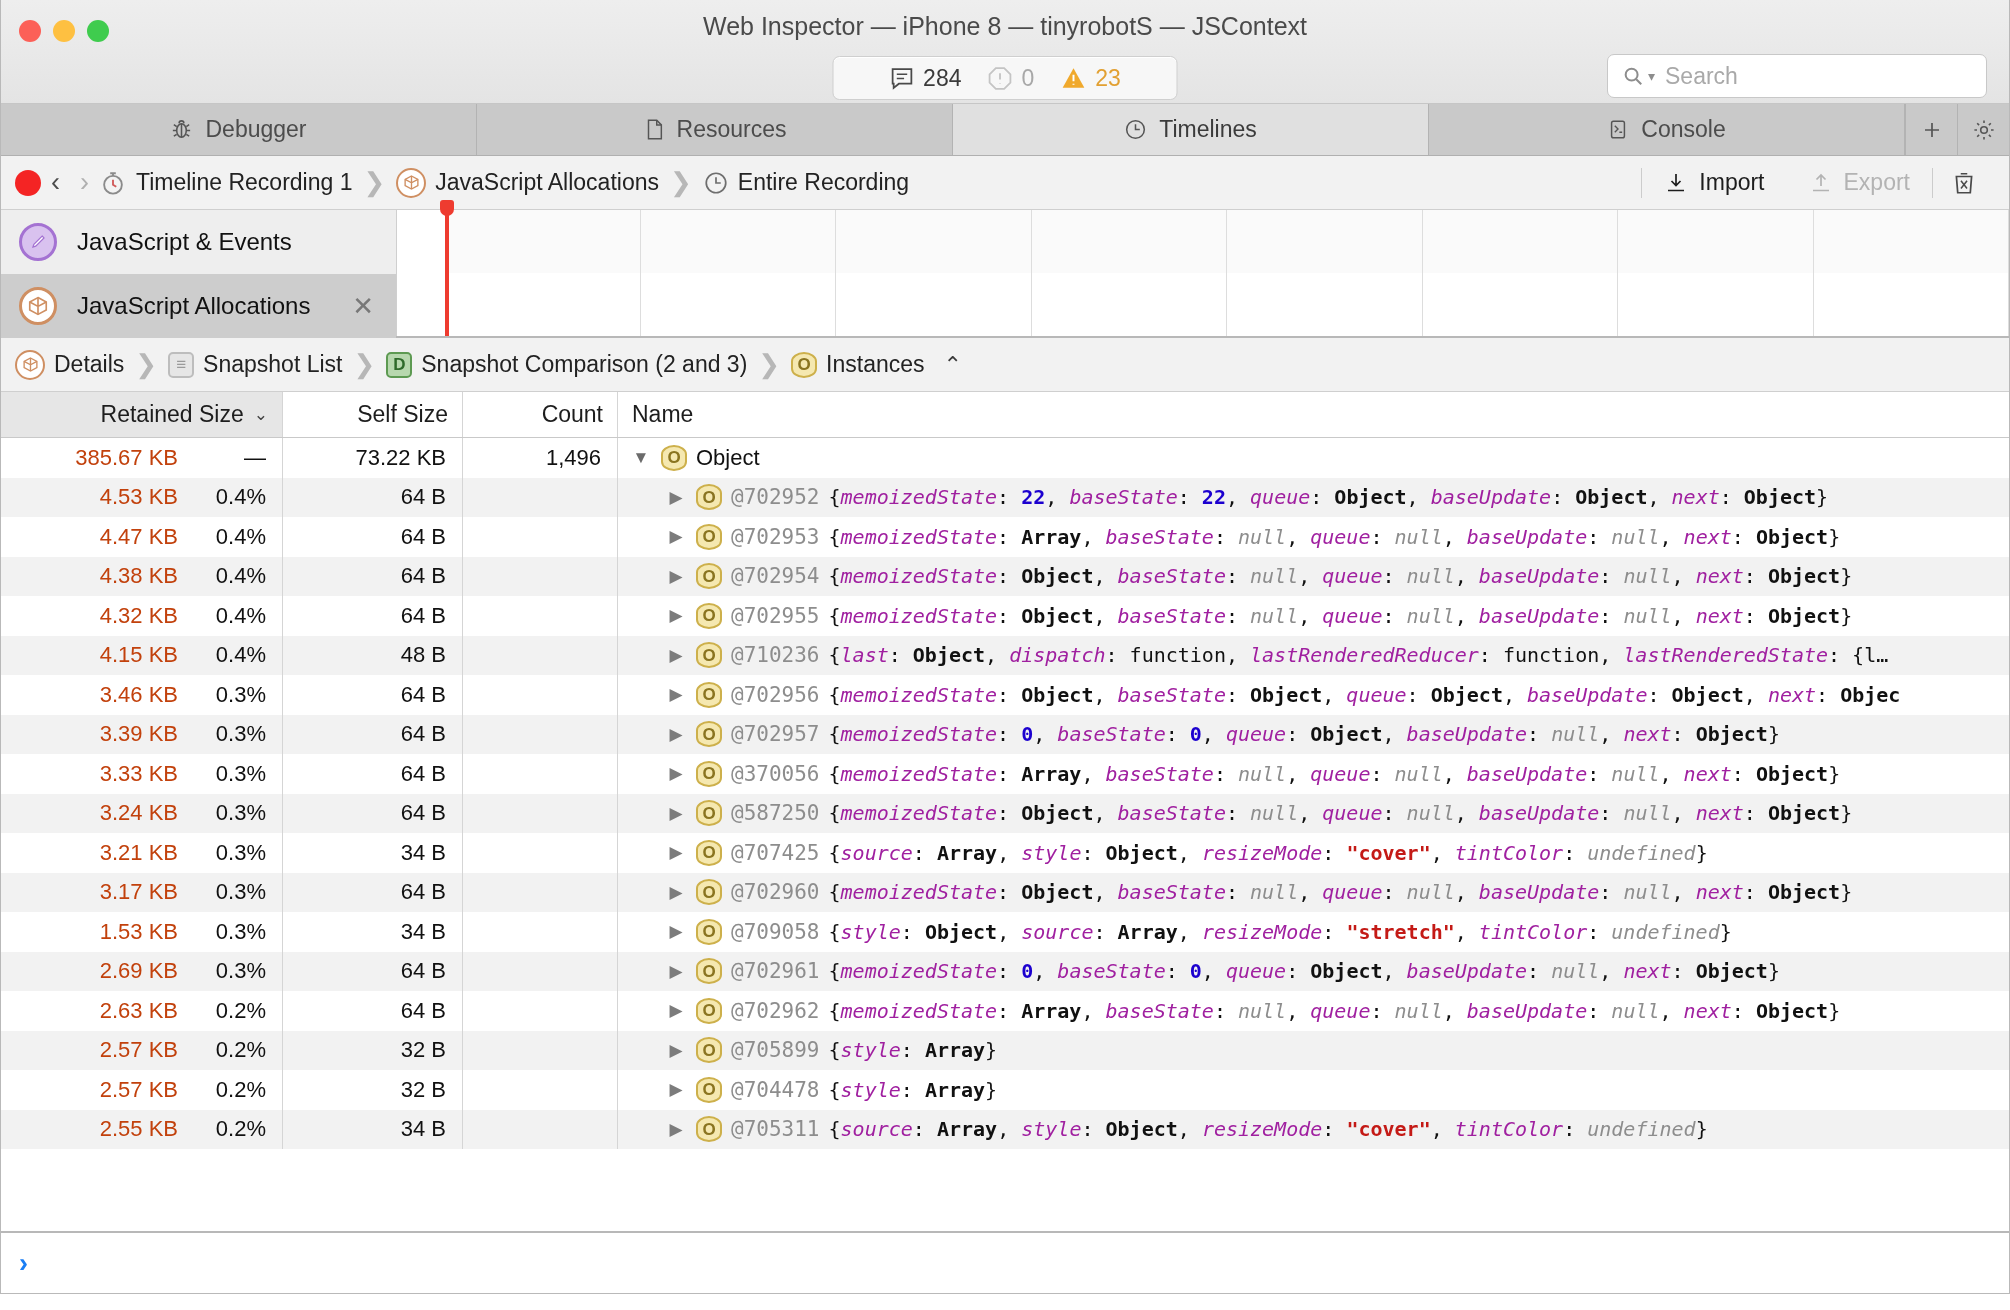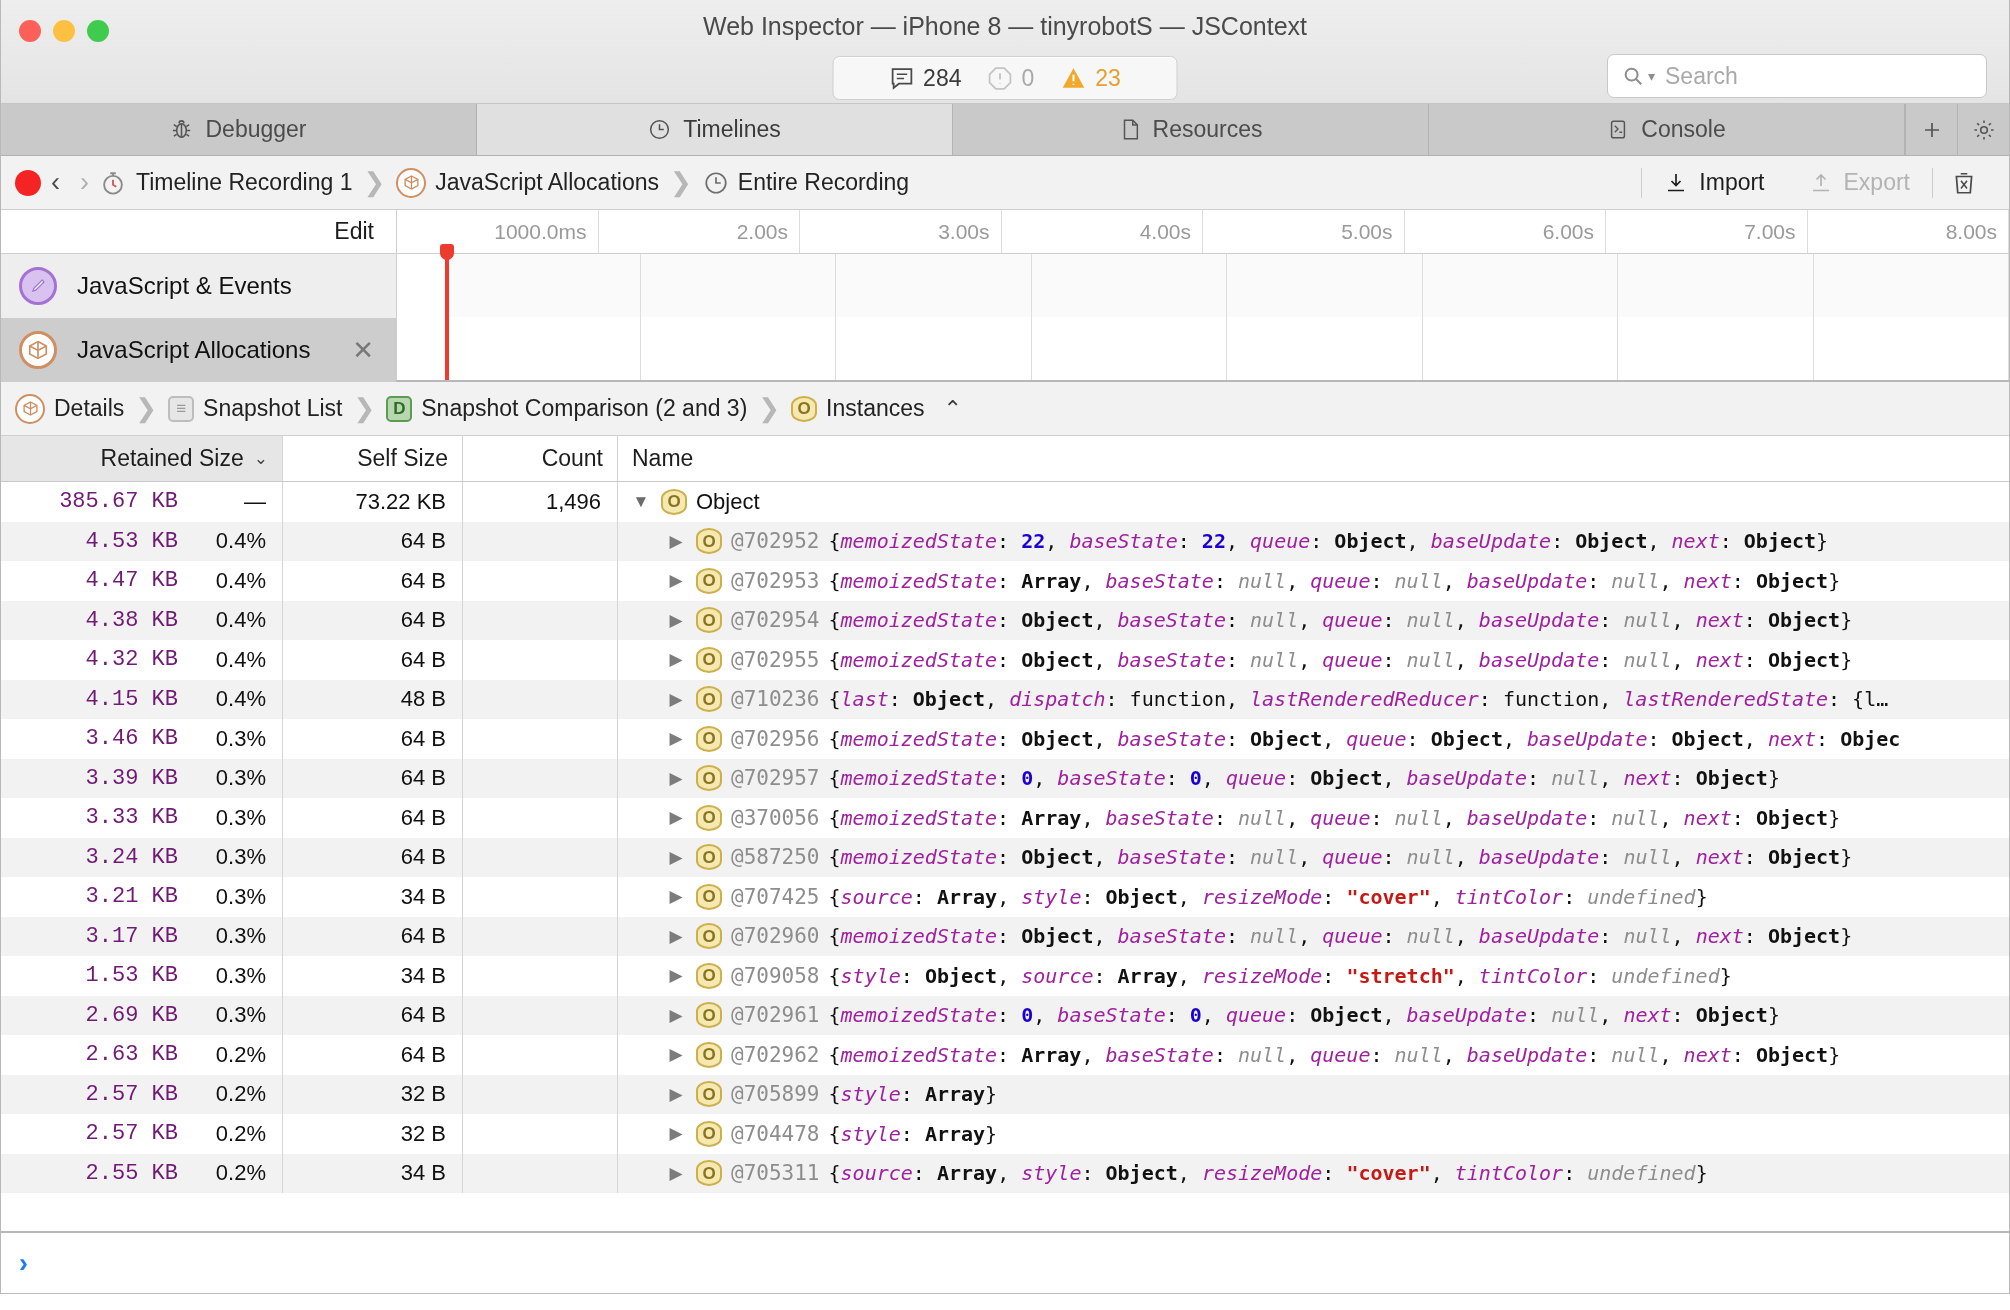--- a/index.html
+++ b/index.html
@@ -193,21 +193,21 @@
 
   #tbody { flex: 1; overflow: hidden; }
   .row { height: 39.5px; display: flex; align-items: center; font-size: 22px; white-space: nowrap; }
   .row.odd { background: #f2f2f2; }
   .row.head-row { background: #ffffff; }
   .cell { display: flex; align-items: center; border-right: 1px solid #d5d5d5; height: 100%; }
   .cell.retained {
     width: 282px; flex: none; padding: 0 16px;
     justify-content: flex-end; gap: 0;
   }
-  .retained .val { color: #701a75; font-family: Liberation Mono, monospace; }
+  .retained .val { color: #c2410c; }
   .retained .pct { width: 88px; text-align: right; color: #111; }
   .cell.self { width: 180px; flex: none; justify-content: flex-end; padding: 0 16px; color: #111; }
   .cell.count { width: 155px; flex: none; justify-content: flex-end; padding: 0 16px; color: #111; }
   .cell.name { flex: 1; border-right: none; padding-left: 12px; gap: 9px; overflow: hidden; }
   .disclosure { color: #7c7c7c; font-size: 17px; width: 22px; text-align: center; flex: none; }
   .disclosure.open { color: #6b6b6b; }
   .indent { width: 26px; flex: none; }
   .objname { color: #111; font-size: 22px; }
   .addr { color: #8d8d8d; font-size: 21px; font-family: "DejaVu Sans Mono", monospace; }
   .preview { font-family: "DejaVu Sans Mono", monospace; font-size: 20px; color: #111; font-style: italic; }
@@ -294,37 +294,37 @@
   <div id="tabbar">
     <div class="tab">
       <span>
         <svg width="23" height="23" viewBox="0 0 24 24" fill="none" stroke="#555" stroke-width="1.6">
           <ellipse cx="12" cy="13" rx="5" ry="7"></ellipse>
             <path d="M12 6v14M7 9l-3-2M17 9l3-2M7 13H3M17 13h4M7 17l-3 2M17 17l3 2M9.5 5.5a2.5 2.5 0 015 0"></path>
         </svg>
       </span>
       <span>Debugger</span>
     </div>
+    <div class="tab">
+      <span>
+        <svg width="22" height="23" viewBox="0 0 24 24" fill="none" stroke="#555" stroke-width="1.6">
+          <path d="M6 2h9l5 5v15H6z"></path>
+            <path d="M15 2v5h5"></path>
+        </svg>
+      </span>
+      <span>Resources</span>
+    </div>
     <div class="tab selected">
       <span>
         <svg width="23" height="23" viewBox="0 0 24 24" fill="none" stroke="#555" stroke-width="1.6">
           <circle cx="12" cy="12" r="9.2"></circle>
             <path d="M12 6.5V12h4.5"></path>
         </svg>
       </span>
       <span>Timelines</span>
-    </div>
-    <div class="tab">
-      <span>
-        <svg width="22" height="23" viewBox="0 0 24 24" fill="none" stroke="#555" stroke-width="1.6">
-          <path d="M6 2h9l5 5v15H6z"></path>
-            <path d="M15 2v5h5"></path>
-        </svg>
-      </span>
-      <span>Resources</span>
     </div>
     <div class="tab">
       <span>
         <svg width="22" height="23" viewBox="0 0 24 24" fill="none" stroke="#555" stroke-width="1.6">
           <rect x="5" y="3" width="14" height="18" rx="2"></rect>
             <path d="M8.5 8l3.5 3.5L8.5 15M13.5 15h3" stroke-width="1.5"></path>
         </svg>
       </span>
       <span>Console</span>
     </div>
@@ -404,33 +404,20 @@
         <span>
           <svg width="26" height="26" viewBox="0 0 24 24" fill="none" stroke="#4a4a4a" stroke-width="1.6">
             <path d="M5 6h14l-1.2 15H6.2z"></path>
               <path d="M9 3.4h6M9.2 10l5.6 7M14.8 10l-5.6 7" stroke-width="1.4"></path>
           </svg>
         </span>
       </div>
     </div>
   </div>
 
-  <div id="ruler-row">
-    <div id="edit-cell">Edit</div>
-    <div id="ruler">
-        <div class="tick">1000.0ms</div>
-        <div class="tick">2.00s</div>
-        <div class="tick">3.00s</div>
-        <div class="tick">4.00s</div>
-        <div class="tick">5.00s</div>
-        <div class="tick">6.00s</div>
-        <div class="tick">7.00s</div>
-        <div class="tick">8.00s</div>
-      </div>
-  </div>
 
   <div id="tracks">
     <div id="track-names">
       <div class="track-name alt">
         <span class="circ-icon purple">
           <svg width="22" height="22" viewBox="0 0 24 24" fill="none" stroke="#ffffff" stroke-width="2.2">
             <path d="M16.5 5.5l2 2-9 9-3 1 1-3z" fill="#ffffff" stroke="#a472d2" stroke-width="1.4"></path>
           </svg>
         </span>
         <span>JavaScript &amp; Events</span>

